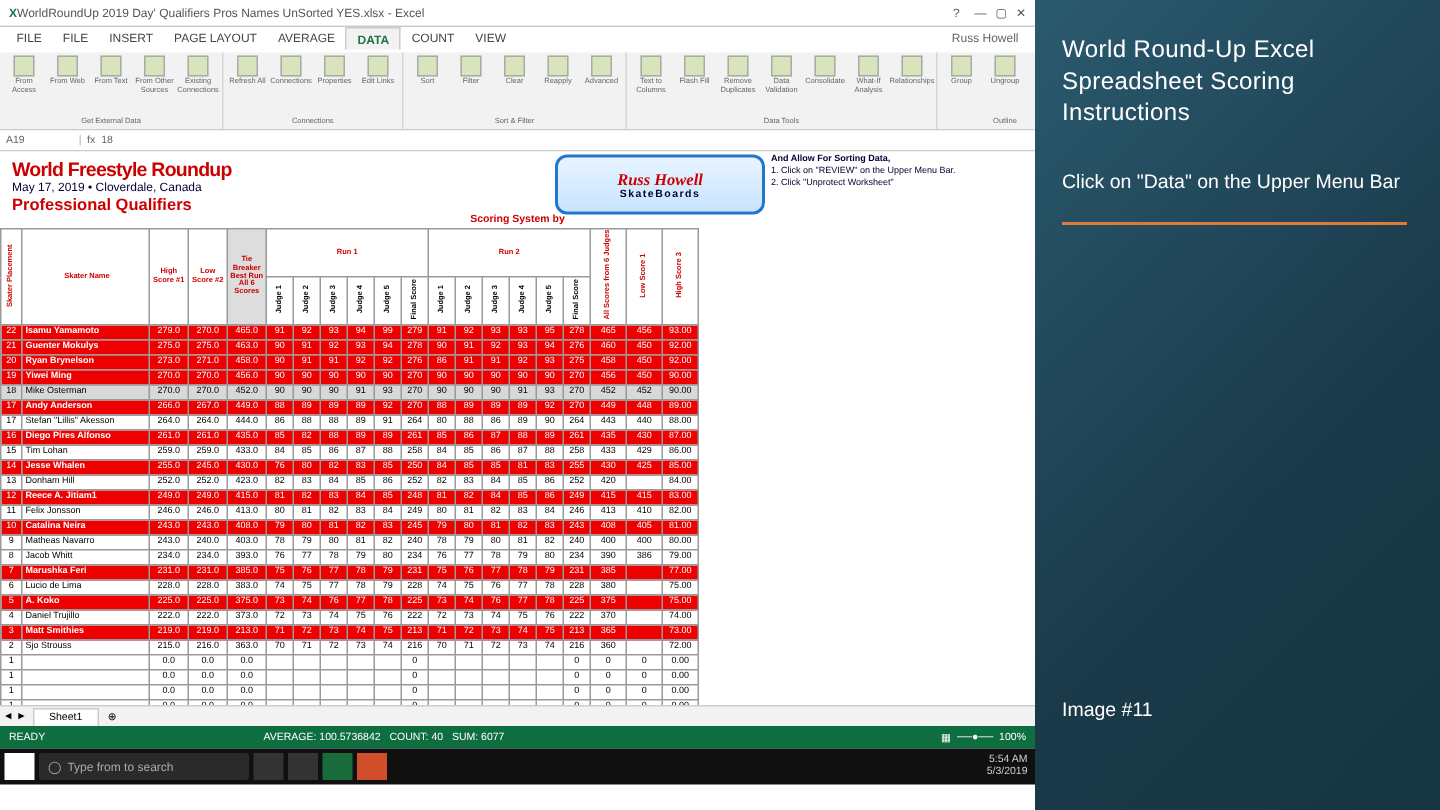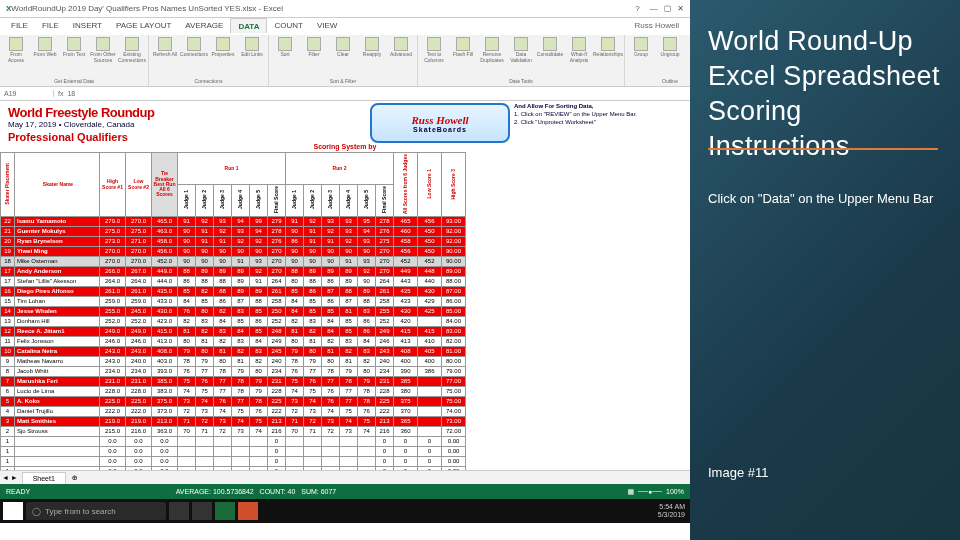--- a/index.html
+++ b/index.html
@@ -1,20 +1,20 @@
 <!DOCTYPE html>
 <html><head>
 <meta charset="utf-8">
 <style>
   *{box-sizing:border-box;margin:0;padding:0;font-family:"Segoe UI",Arial,sans-serif}
   body{width:960px;height:540px;overflow:hidden;background:#1a3a4a;font-size:9px}
   .slide{width:960px;height:540px;display:flex;position:relative}
   .excel{width:690px;height:540px;background:#fff;position:relative;overflow:hidden}
   .panel{width:270px;height:540px;background:linear-gradient(135deg,#2b5a6e,#1a3a4a 60%,#153540);padding:24px 18px 18px 18px;color:#fff;position:relative}
-  .panel h1{font-size:27px;font-weight:400;line-height:1.3;margin-bottom:10px;letter-spacing:.3px}
+  .panel h1{font-size:16px;font-weight:400;line-height:1.3;margin-bottom:10px;letter-spacing:.3px}
   .panel .ul{width:230px;height:2px;background:#e07a3c;position:absolute;top:148px}
   .panel p{font-size:13px;margin-top:26px;line-height:1.35}
   .panel .img{position:absolute;bottom:60px;font-size:13px}
   
   .titlebar{height:18px;background:#fff;border-bottom:1px solid #ccc;display:flex;align-items:center;padding:0 6px;color:#555;font-size:8px}
   .titlebar .spacer{flex:1;text-align:left}
   .ribbon-tabs{height:17px;background:#fff;display:flex;align-items:flex-start;padding:0 4px;font-size:8px;color:#444}
   .ribbon-tabs span{padding:3px 7px 2px;cursor:pointer}
   .ribbon-tabs .active{background:#f2f2f2;border:1px solid #ccc;border-bottom:none;color:#217346;font-weight:bold}
   .usr{margin-left:auto;padding-right:6px;color:#666}

